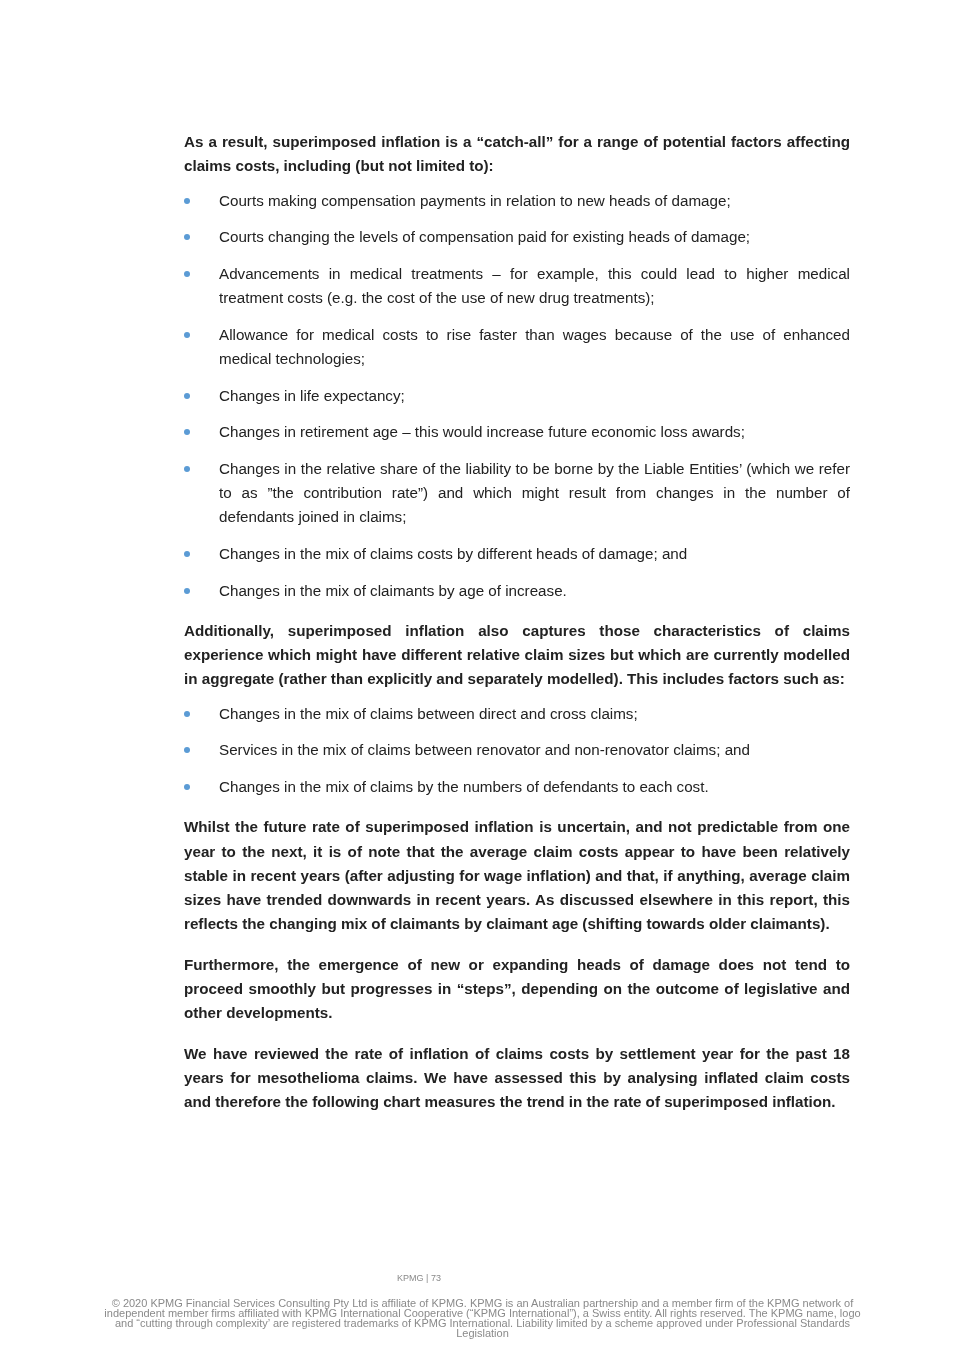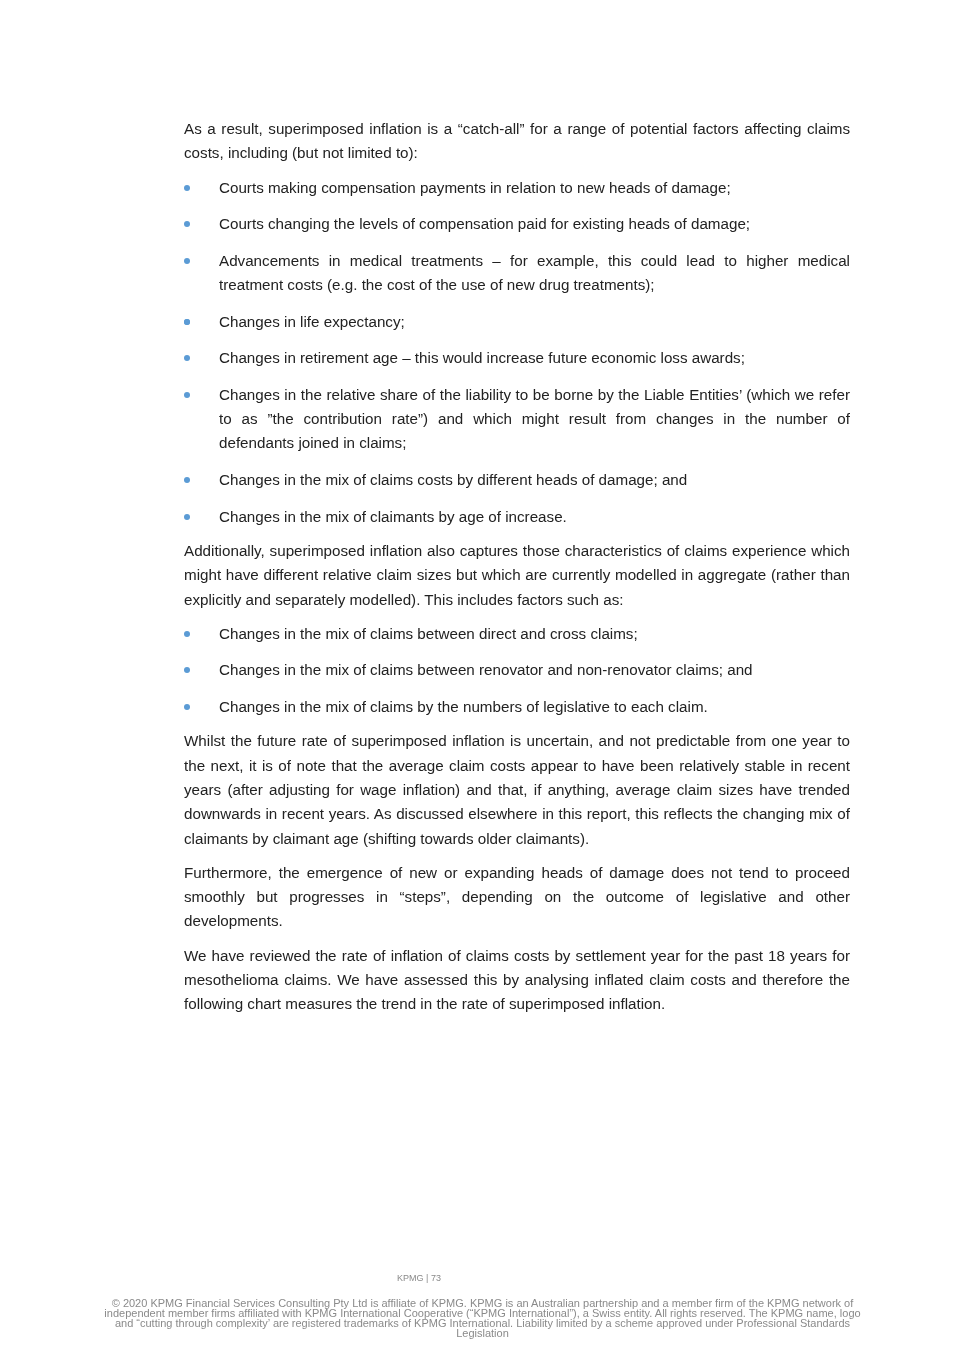--- a/index.html
+++ b/index.html
@@ -1,49 +1,49 @@
 <!DOCTYPE html>
 <html><head>
 <meta charset="utf-8">
 <style>
   html, body { margin: 0; padding: 0; background: #ffffff; }
   body { width: 965px; height: 1365px; position: relative; overflow: hidden;
          font-family: "Liberation Sans", sans-serif; color: #222222; }
   .content { position: absolute; left: 184px; top: 114px; width: 666px;
              font-size: 15.2px; line-height: 24.3px; }
-  p.para { margin: 3px 0 10px 0; text-align: justify; }
+  p.para { margin: 16px 0 10px 0; text-align: justify; font-weight: bold; }
   ul.bullets { list-style: none; margin: 0 0 10px 0; padding: 0; }
   ul.bullets li { position: relative; padding-left: 35px; margin: 0 0 12.3px 0; text-align: justify; }
   ul.bullets li .dot { position: absolute; left: 0; top: 9px; width: 6px; height: 6px; border-radius: 50%; background: #5b9bd5; }
   .footer-page { position: absolute; left: 0; width: 838px; top: 1273px; text-align: center;
                  font-size: 9px; color: #8a8a8a; }
   .footer-legal { position: absolute; left: 100px; width: 765px; top: 1298px; text-align: center;
                   font-size: 11px; line-height: 10px; color: #8a8a8a; }
 </style>
 </head>
 <body>
 
 <div class="content">
   <p class="para">As a result, superimposed inflation is a “catch-all” for a range of potential factors affecting claims costs, including (but not limited to):</p>
   <ul class="bullets">
     <li><span class="dot"></span><span>Courts making compensation payments in relation to new heads of damage;</span></li>
     <li><span class="dot"></span><span>Courts changing the levels of compensation paid for existing heads of damage;</span></li>
     <li><span class="dot"></span><span>Advancements in medical treatments – for example, this could lead to higher medical treatment costs (e.g. the cost of the use of new drug treatments);</span></li>
-    <li><span class="dot"></span></li>
+    <li><span class="dot"></span><span>Allowance for medical costs to rise faster than wages because of the use of enhanced medical technologies;</span></li>
     <li><span class="dot"></span><span>Changes in life expectancy;</span></li>
     <li><span class="dot"></span><span>Changes in retirement age – this would increase future economic loss awards;</span></li>
     <li><span class="dot"></span><span>Changes in the relative share of the liability to be borne by the Liable Entities’ (which we refer to as ”the contribution rate”) and which might result from changes in the number of defendants joined in claims;</span></li>
     <li><span class="dot"></span><span>Changes in the mix of claims costs by different heads of damage; and</span></li>
     <li style="margin-bottom:0"><span class="dot"></span><span>Changes in the mix of claimants by age of increase.</span></li>
   </ul>
   <p class="para">Additionally, superimposed inflation also captures those characteristics of claims experience which might have different relative claim sizes but which are currently modelled in aggregate (rather than explicitly and separately modelled). This includes factors such as:</p>
   <ul class="bullets">
     <li><span class="dot"></span><span>Changes in the mix of claims between direct and cross claims;</span></li>
-    <li><span class="dot"></span><span>Changes in the mix of claims between renovator and non-renovator claims; and</span></li>
-    <li style="margin-bottom:0"><span class="dot"></span><span>Changes in the mix of claims by the numbers of legislative to each claim.</span></li>
+    <li><span class="dot"></span><span>Services in the mix of claims between renovator and non-renovator claims; and</span></li>
+    <li style="margin-bottom:0"><span class="dot"></span><span>Changes in the mix of claims by the numbers of defendants to each cost.</span></li>
   </ul>
   <p class="para">Whilst the future rate of superimposed inflation is uncertain, and not predictable from one year to the next, it is of note that the average claim costs appear to have been relatively stable in recent years (after adjusting for wage inflation) and that, if anything, average claim sizes have trended downwards in recent years. As discussed elsewhere in this report, this reflects the changing mix of claimants by claimant age (shifting towards older claimants).</p>
   <p class="para">Furthermore, the emergence of new or expanding heads of damage does not tend to proceed smoothly but progresses in “steps”, depending on the outcome of legislative and other developments.</p>
   <p class="para">We have reviewed the rate of inflation of claims costs by settlement year for the past 18 years for mesothelioma claims. We have assessed this by analysing inflated claim costs and therefore the following chart measures the trend in the rate of superimposed inflation.</p>
 </div>
 
 <div class="footer-page">KPMG  |  73</div>
 <div class="footer-legal">© 2020 KPMG Financial Services Consulting Pty Ltd is affiliate of KPMG. KPMG is an Australian partnership and a member firm of the KPMG network of independent member firms affiliated with KPMG International Cooperative (“KPMG International”), a Swiss entity. All rights reserved. The KPMG name, logo and “cutting through complexity’ are registered trademarks of KPMG International. Liability limited by a scheme approved under Professional Standards Legislation</div>
 
 </body></html>

